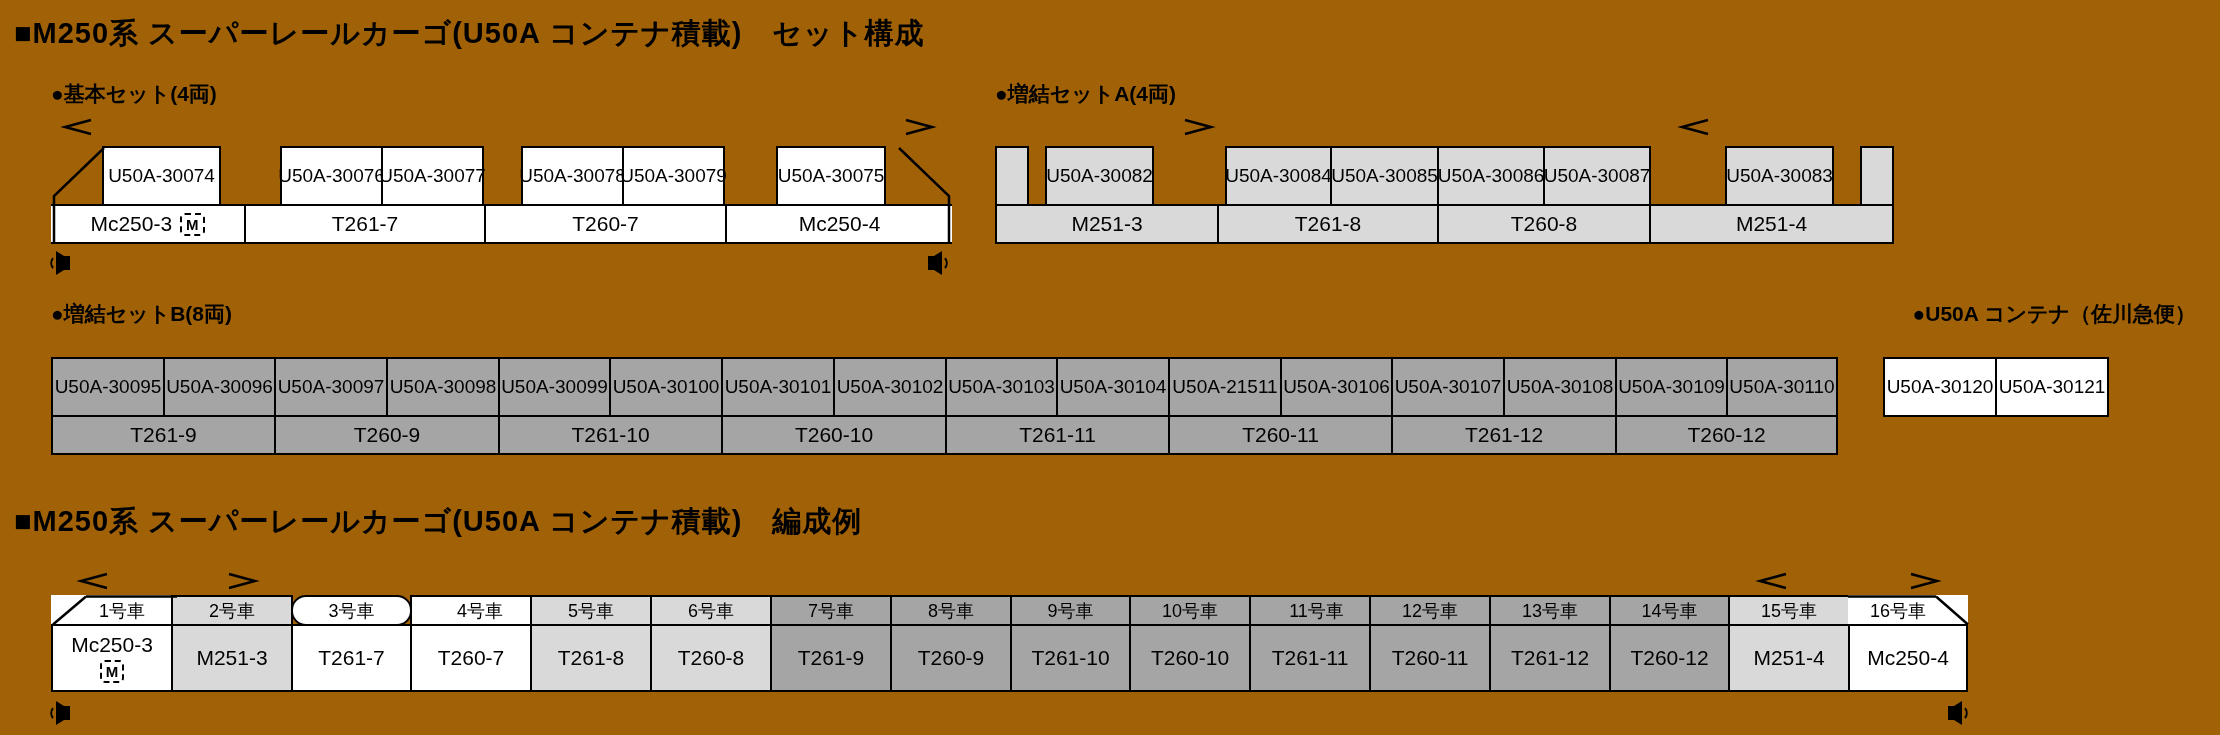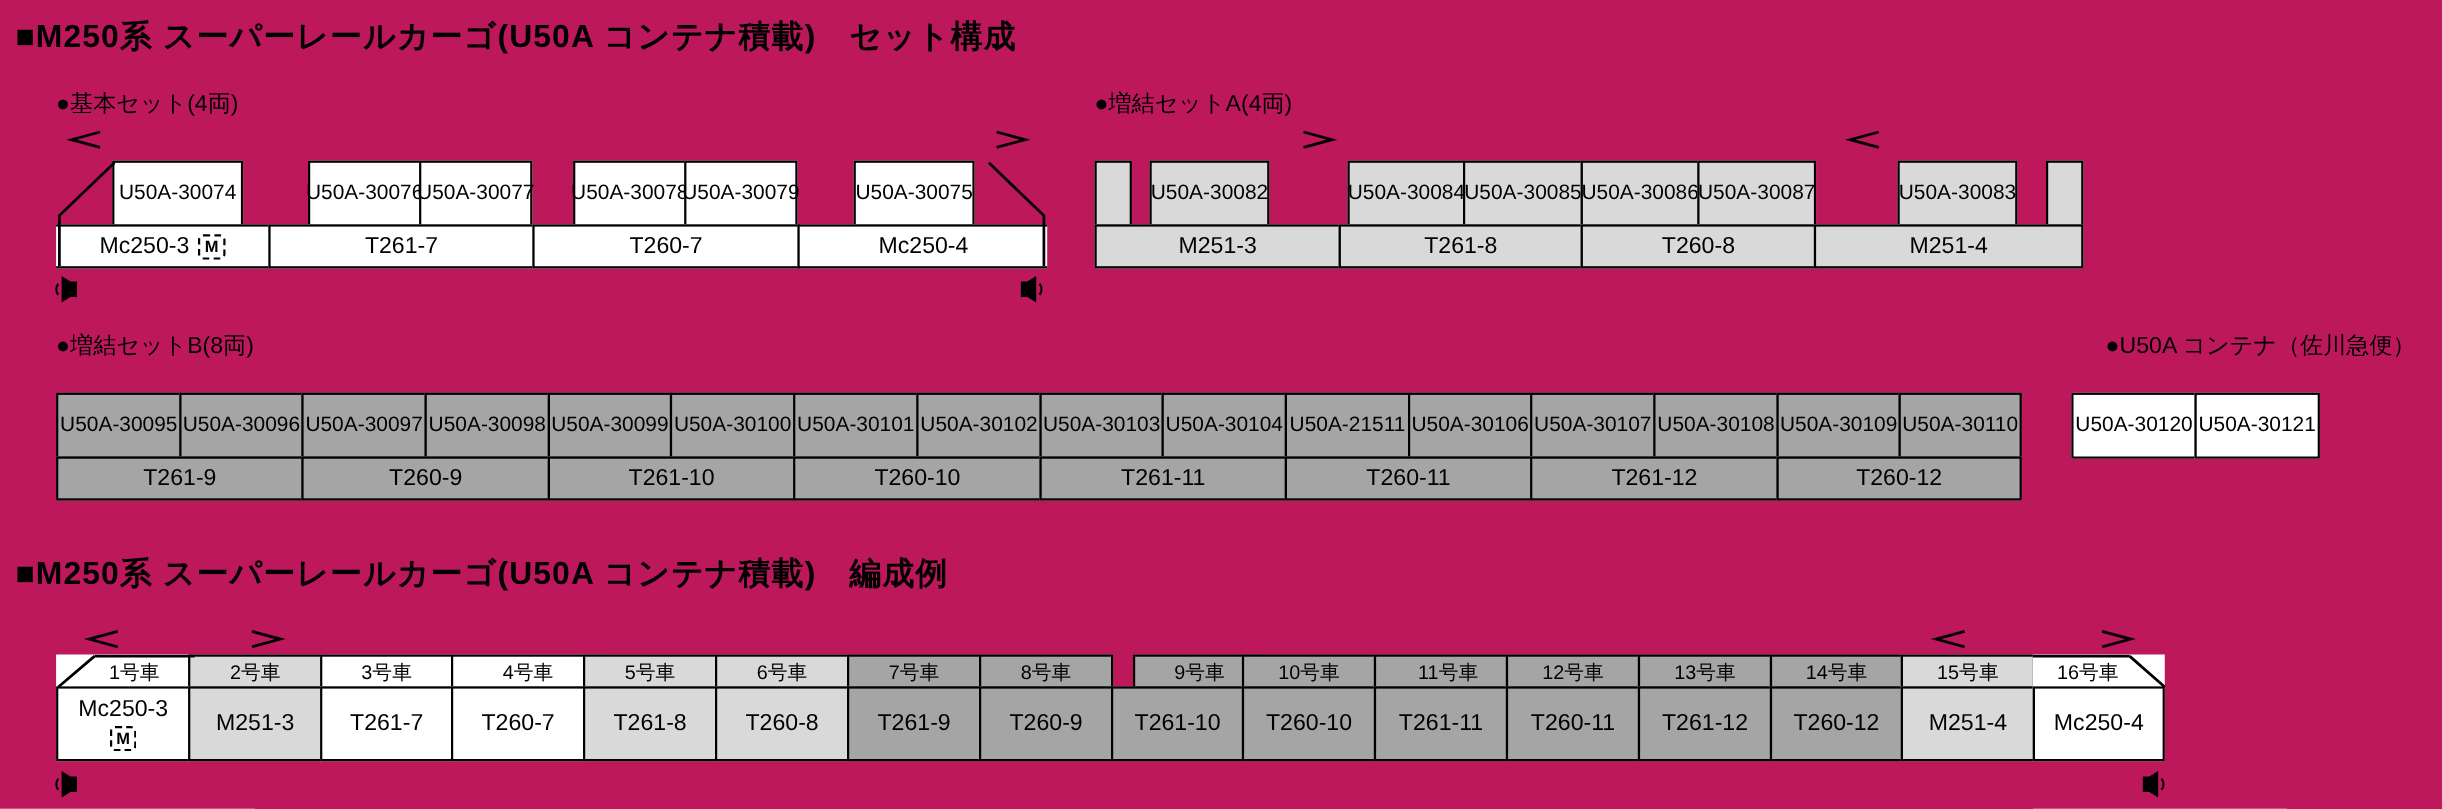--- a/index.html
+++ b/index.html
@@ -1,23 +1,23 @@
 <!DOCTYPE html>
 <html><head>
 <meta charset="utf-8">
 <style>
   * { margin:0; padding:0; box-sizing:border-box; }
   body {
     font-family: "Liberation Sans", "DejaVu Sans", sans-serif;
     background:#fff; color:#000;
   }
-  .page { position:relative; width:2220px; height:735px; background:#be185d; overflow:hidden; }
+  .page { position:relative; width:2220px; height:735px; background:#a16207; overflow:hidden; }
 
   .title { position:absolute; font-size:29px; font-weight:700; letter-spacing:1px; white-space:pre; }
-  .set-label { position:absolute; font-size:21px; font-weight:400; white-space:pre; }
+  .set-label { position:absolute; font-size:21px; font-weight:700; white-space:pre; }
 
   .train { position:absolute; }
   .train svg { position:absolute; z-index:5; }
 
   .cbox {
     position:absolute; top:0; height:60px;
     border:2px solid #000;
     display:flex; flex-direction:row; align-items:center; justify-content:center;
     font-size:19px; line-height:1.12; text-align:center;
   }
@@ -310,21 +310,21 @@
       </svg>
   <div class="fhdr tone-white fhdr-end-left" style="left: 0px; width: 122px;">1号車</div>
       <div class="fbody tone-white" style="left: 0px; width: 122px;">
         <div class="cname">Mc250-3</div>
         <div class="mmark">M</div>
       </div>
       <div class="fhdr tone-light" style="left: 120px; width: 122px;">2号車</div>
       <div class="fbody tone-light" style="left: 120px; width: 122px;">
         <div class="cname">M251-3</div>
       </div>
-      <div class="fhdr tone-white" style="left: 240px; width: 121px;">3号車</div>
+      <div class="fhdr tone-white" style="left: 240px; width: 121px; border-radius: 15px;">3号車</div>
       <div class="fbody tone-white" style="left: 240px; width: 121px;">
         <div class="cname">T261-7</div>
       </div>
       <div class="fhdr tone-white" style="left: 359px; width: 140px;">4号車</div>
       <div class="fbody tone-white" style="left: 359px; width: 122px;">
         <div class="cname">T260-7</div>
       </div>
       <div class="fhdr tone-light" style="left: 479px; width: 122px;">5号車</div>
       <div class="fbody tone-light" style="left: 479px; width: 122px;">
         <div class="cname">T261-8</div>
@@ -334,21 +334,21 @@
         <div class="cname">T260-8</div>
       </div>
       <div class="fhdr tone-dark" style="left: 719px; width: 122px;">7号車</div>
       <div class="fbody tone-dark" style="left: 719px; width: 122px;">
         <div class="cname">T261-9</div>
       </div>
       <div class="fhdr tone-dark" style="left: 839px; width: 122px;">8号車</div>
       <div class="fbody tone-dark" style="left: 839px; width: 122px;">
         <div class="cname">T260-9</div>
       </div>
-      <div class="fhdr tone-dark" style="left: 959px; width: 121px; margin-left: 20px;">9号車</div>
+      <div class="fhdr tone-dark" style="left: 959px; width: 121px;">9号車</div>
       <div class="fbody tone-dark" style="left: 959px; width: 121px;">
         <div class="cname">T261-10</div>
       </div>
       <div class="fhdr tone-dark" style="left: 1078px; width: 122px;">10号車</div>
       <div class="fbody tone-dark" style="left: 1078px; width: 122px;">
         <div class="cname">T260-10</div>
       </div>
       <div class="fhdr tone-dark" style="left: 1198px; width: 122px; padding-left: 13px;">11号車</div>
       <div class="fbody tone-dark" style="left: 1198px; width: 122px;">
         <div class="cname">T261-11</div>

